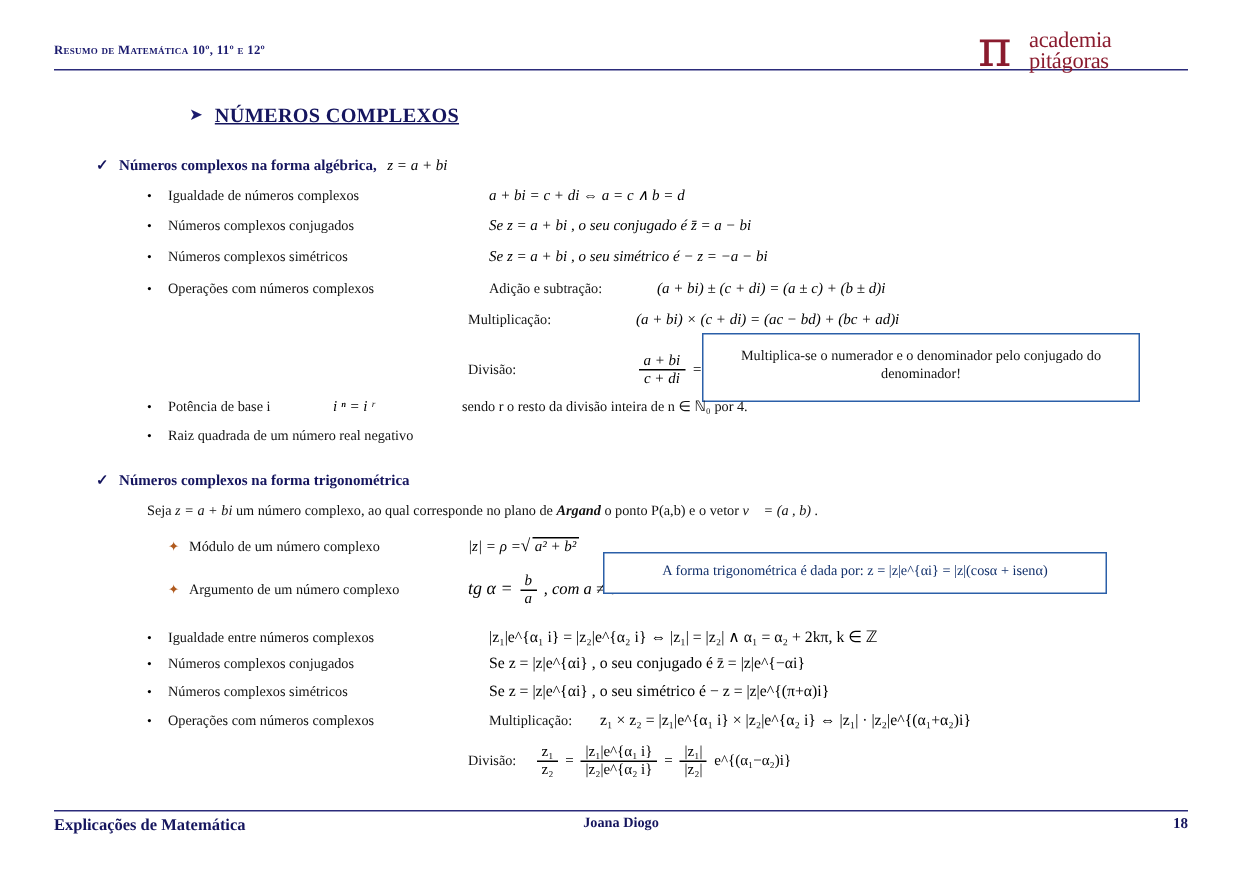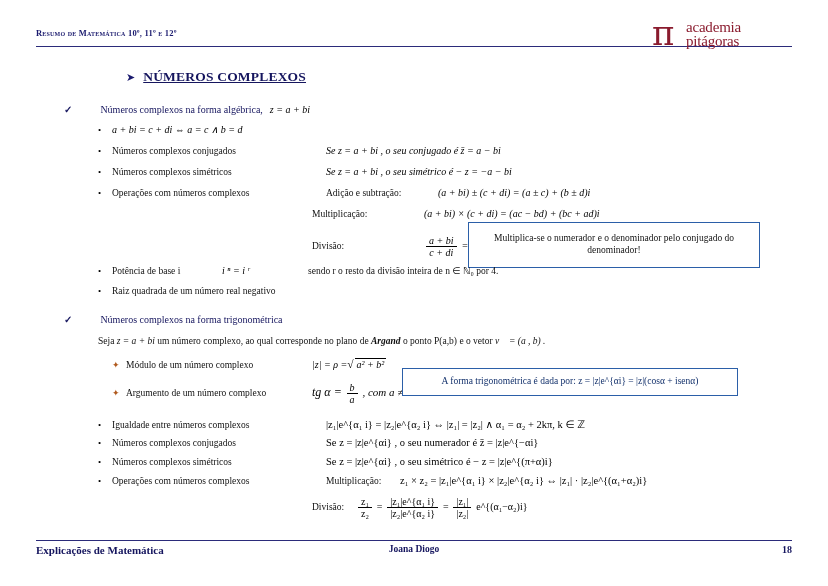--- a/index.html
+++ b/index.html
@@ -154,23 +154,22 @@
     align-items: baseline;
     gap: 7px;
   }
   .check-icon {
     color: #15155e;
     font-size: 10px;
     font-weight: bold;
   }
   .check-label {
     font-size: 10px;
-    font-weight: normal;
-    color: #15155e;
-    margin-left: 21px;
+    font-weight: bold;
+    color: #15155e;
   }
 
   .row {
     position: absolute;
     display: flex;
     align-items: baseline;
   }
   .dot-bullet {
     width: 14px;
     color: #000;
@@ -271,20 +270,21 @@
     </div>
 
     <div class="check-row" style="left:64px; top:44px;">
       <span class="check-icon">✓</span>
       <span class="check-label">Números complexos na forma algébrica,</span>
       <span class="math">z = a + bi</span>
     </div>
 
     <div class="row" style="left:98px; top:64px;">
       <span class="dot-bullet">•</span>
+      <span class="row-label" style="width:214px;">Igualdade de números complexos</span>
       <span class="math">a + bi = c + di ⇔ a = c ∧ b = d</span>
     </div>
 
     <div class="row" style="left:98px; top:85px;">
       <span class="dot-bullet">•</span>
       <span class="row-label" style="width:214px;">Números complexos conjugados</span>
       <span class="math">Se   z = a + bi , o seu conjugado é   z̄ = a − bi</span>
     </div>
 
     <div class="row" style="left:98px; top:106px;">
@@ -378,21 +378,21 @@
 
     <div class="row" style="left:98px; top:358px;">
       <span class="dot-bullet">•</span>
       <span class="row-label" style="width:214px;">Igualdade entre números complexos</span>
       <span class="math up" style="font-size:10.5px;">|z₁|e^{α₁ i} = |z₂|e^{α₂ i} ⇔ |z₁| = |z₂| ∧ α₁ = α₂ + 2kπ, k ∈ ℤ</span>
     </div>
 
     <div class="row" style="left:98px; top:377px;">
       <span class="dot-bullet">•</span>
       <span class="row-label" style="width:214px;">Números complexos conjugados</span>
-      <span class="math up" style="font-size:10.5px;">Se z = |z|e^{αi} , o seu numerador é z̄ = |z|e^{−αi}</span>
+      <span class="math up" style="font-size:10.5px;">Se z = |z|e^{αi} , o seu conjugado é z̄ = |z|e^{−αi}</span>
     </div>
 
     <div class="row" style="left:98px; top:396px;">
       <span class="dot-bullet">•</span>
       <span class="row-label" style="width:214px;">Números complexos simétricos</span>
       <span class="math up" style="font-size:10.5px;">Se z = |z|e^{αi} , o seu simétrico é − z = |z|e^{(π+α)i}</span>
     </div>
 
     <div class="row" style="left:98px; top:415px;">
       <span class="dot-bullet">•</span>

